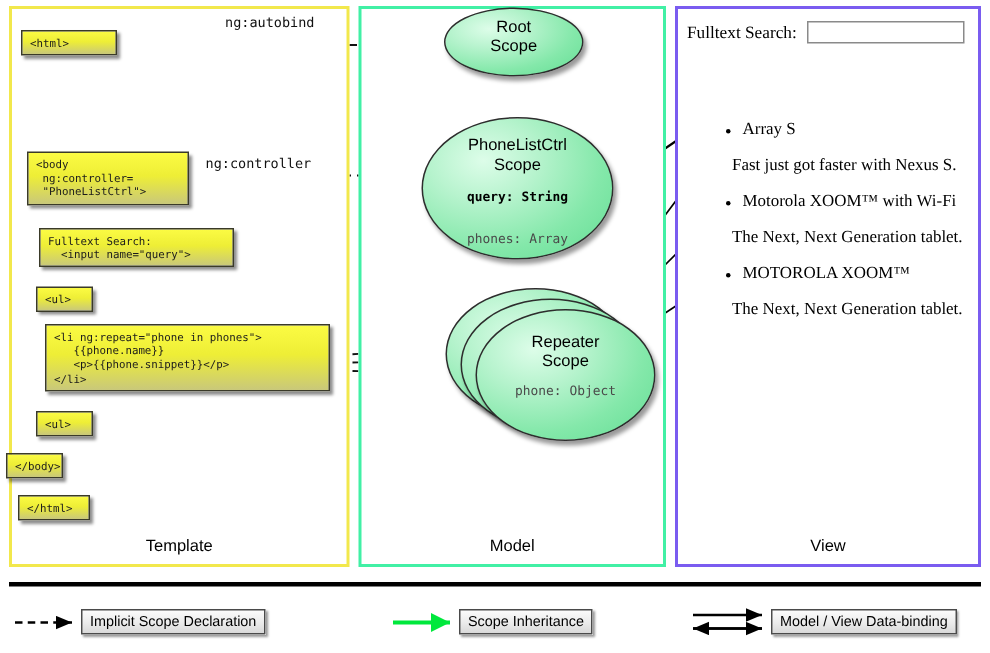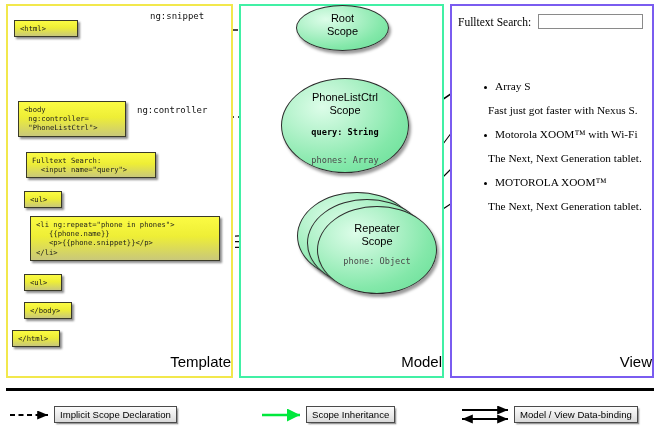--- a/index.html
+++ b/index.html
@@ -40,22 +40,22 @@
   }
   #panel-view {
     left: 450px; top: 4px; width: 204px; height: 374px;
     border: 2px solid #7a5cf0;
   }
   .panel-label {
     position: absolute;
     bottom: 6px;
     left: 0;
     width: 100%;
-    text-align: right;
-    font-size: 15px;
+    text-align: center;
+    font-size: 11px;
     color: #000;
     font-family: "Liberation Sans", sans-serif;
   }
 
   
   .codebox {
     position: absolute;
     box-sizing: border-box;
     border: 1px solid #3a3a28;
     background: linear-gradient(to bottom, #fbfb43 0%, #eeee36 45%, #c9c87a 100%);
@@ -239,25 +239,25 @@
 
   <div class="codebox" style="left:24px; top:191px; width:38px;">&lt;ul&gt;</div>
 
   <div class="codebox" style="left:30px; top:216px; width:190px;">&lt;li ng:repeat="phone in phones"&gt;
    {{phone.name}}
    &lt;p&gt;{{phone.snippet}}&lt;/p&gt;
 &lt;/li&gt;</div>
 
   <div class="codebox" style="left:24px; top:274px; width:38px;">&lt;ul&gt;</div>
 
-  <div class="codebox" style="left:24px; top:302px; width:48px;">&lt;/body&gt;</div>
+  <div class="codebox" style="left:4px; top:302px; width:38px;">&lt;/body&gt;</div>
 
   <div class="codebox" style="left:12px; top:330px; width:48px;">&lt;/html&gt;</div>
 
-  <div class="edge-label" style="left:150px; top:11px;">ng:snippet</div>
+  <div class="edge-label" style="left:150px; top:11px;">ng:autobind</div>
   <div class="edge-label" style="left:137px; top:105px;">ng:controller</div>
   <div class="edge-label" style="left:242px; top:219px;">ng:repeat</div>
 
   <div class="panel" id="panel-model">
     <div class="panel-label">Model</div>
   </div>
 
   <div class="ellipse" style="left:296px; top:5px; width:93px; height:46px;"></div>
   <div class="ellipse-text" style="left:296px; top:12px; width:93px; font-size:11px;">Root</div>
   <div class="ellipse-text" style="left:296px; top:25px; width:93px; font-size:11px;">Scope</div>

